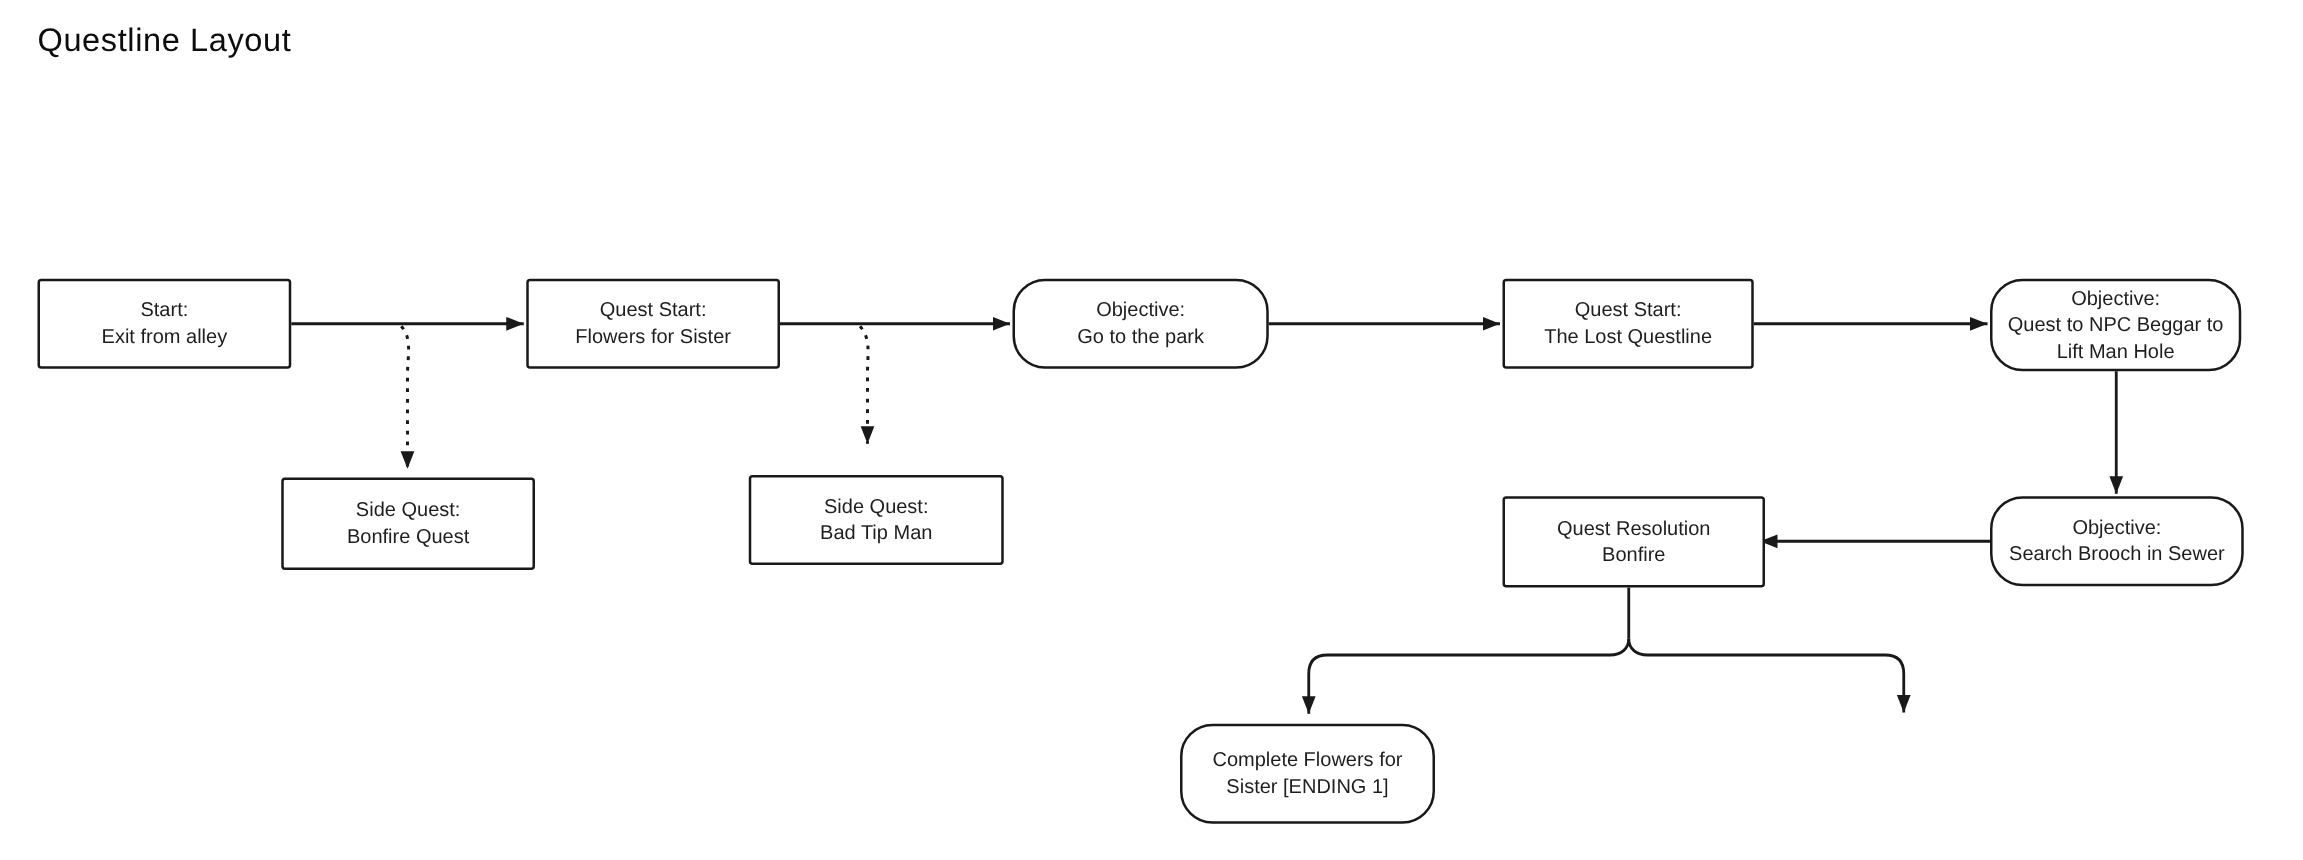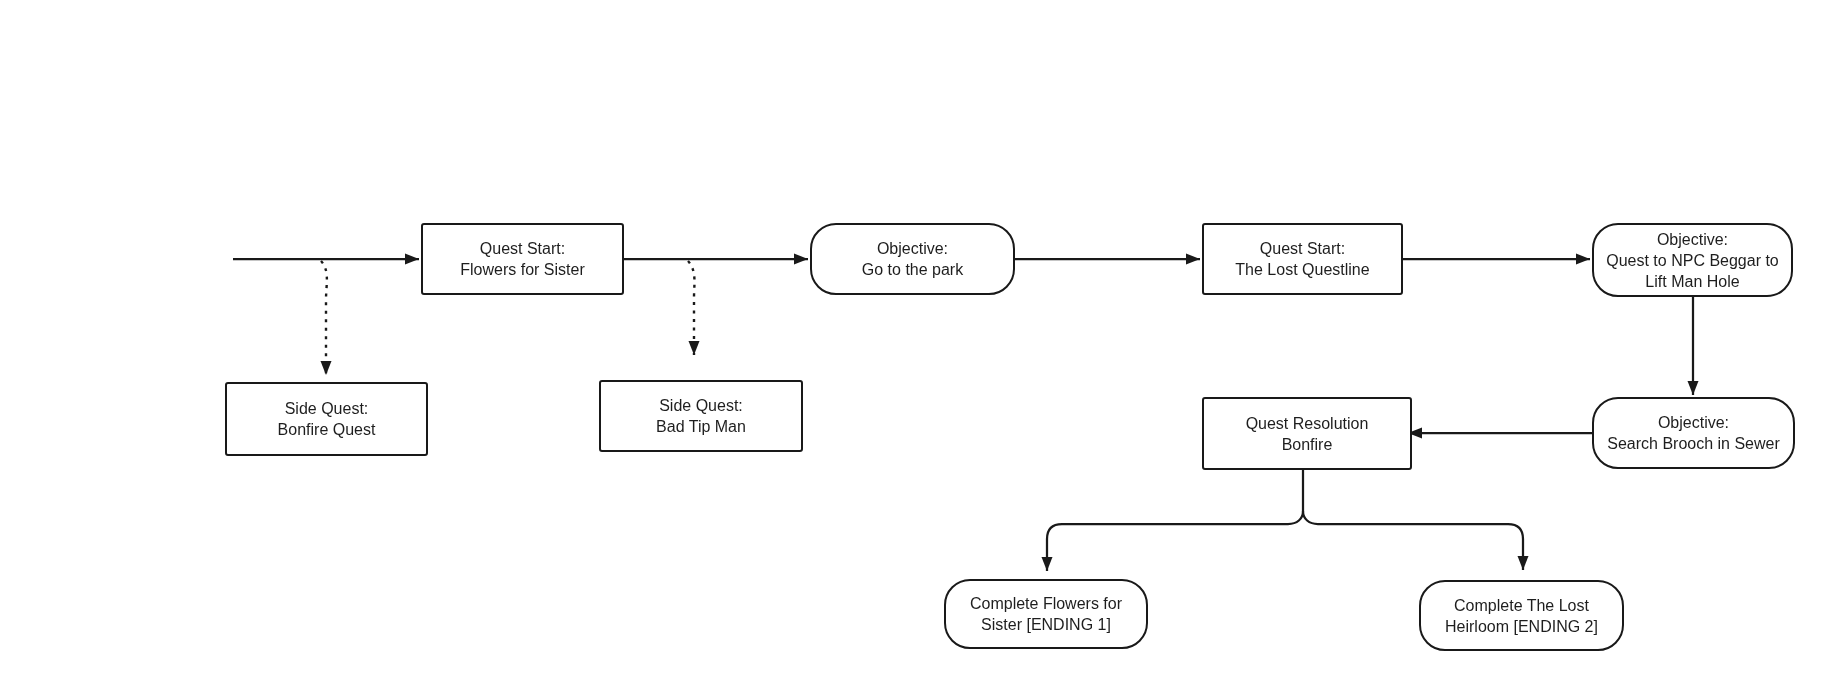--- a/index.html
+++ b/index.html
@@ -24,20 +24,21 @@
     padding:2px 6px;
   }
   .node.rounded{border-radius:26px;}
   .node span{display:block;white-space:nowrap;}
 </style>
 </head>
 <body>
 
 <div class="canvas">
 
+  <div class="page-title">Questline Layout</div>
 
   <svg class="edges" viewBox="0 0 1842 688">
     <defs>
       <marker id="arw" viewBox="0 0 14 12" refX="14" refY="6" markerWidth="14" markerHeight="12" markerUnits="userSpaceOnUse" orient="auto">
         <path d="M0,0.5 L14,6 L0,11.5 Z" fill="#191919"></path>
       </marker>
     </defs>
 
     <path d="M233,259 H419" fill="none" stroke="#191919" stroke-width="2.25" marker-end="url(#arw)"></path>
     <path d="M624,259 H808" fill="none" stroke="#191919" stroke-width="2.25" marker-end="url(#arw)"></path>
@@ -47,20 +48,24 @@
     <path d="M1592,433 H1408" fill="none" stroke="#191919" stroke-width="2.25" marker-end="url(#arw)"></path>
 
     <path d="M321,261 C330,271 326,284 326,300 L326,375" fill="none" stroke="#191919" stroke-width="2.4" stroke-dasharray="3 5.5" marker-end="url(#arw)"></path>
     <path d="M688,261 C697,271 694,284 694,298 L694,355" fill="none" stroke="#191919" stroke-width="2.4" stroke-dasharray="3 5.5" marker-end="url(#arw)"></path>
 
     <path d="M1303,470 V511" fill="none" stroke="#191919" stroke-width="2.25"></path>
     <path d="M1303,511 C1303,519 1297,524 1288,524 L1062,524 C1052,524 1047,529 1047,539 L1047,571" fill="none" stroke="#191919" stroke-width="2.25" marker-end="url(#arw)"></path>
     <path d="M1303,511 C1303,519 1309,524 1318,524 L1508,524 C1518,524 1523,529 1523,539 L1523,570" fill="none" stroke="#191919" stroke-width="2.25" marker-end="url(#arw)"></path>
   </svg>
 
+  <div class="node" style="left:30px;top:223px;width:203px;height:72px">
+    <span>Start:</span>
+    <span>Exit from alley</span>
+  </div>
 
   <div class="node" style="left:421px;top:223px;width:203px;height:72px">
     <span>Quest Start:</span>
     <span>Flowers for Sister</span>
   </div>
 
   <div class="node rounded" style="left:810px;top:223px;width:205px;height:72px">
     <span>Objective:</span>
     <span>Go to the park</span>
   </div>
@@ -89,23 +94,19 @@
   <div class="node" style="left:1202px;top:397px;width:210px;height:73px">
     <span>Quest Resolution</span>
     <span>Bonfire</span>
   </div>
 
   <div class="node rounded" style="left:1592px;top:397px;width:203px;height:72px">
     <span>Objective:</span>
     <span>Search Brooch in Sewer</span>
   </div>
 
-  <div class="node rounded" style="left:944px;top:579px;width:204px;height:70px">
+  <div class="node rounded" style="left:944px;top:579px;width:204px;height:80px">
     <span>Complete Flowers for</span>
     <span>Sister [ENDING 1]</span>
   </div>
 
-  <div class="node rounded" style="left:1419px;top:580px;width:205px;height:71px">
-    <span>Complete The Lost</span>
-    <span>Heirloom [ENDING 2]</span>
-  </div>
 
 </div>
 
 </body></html>

